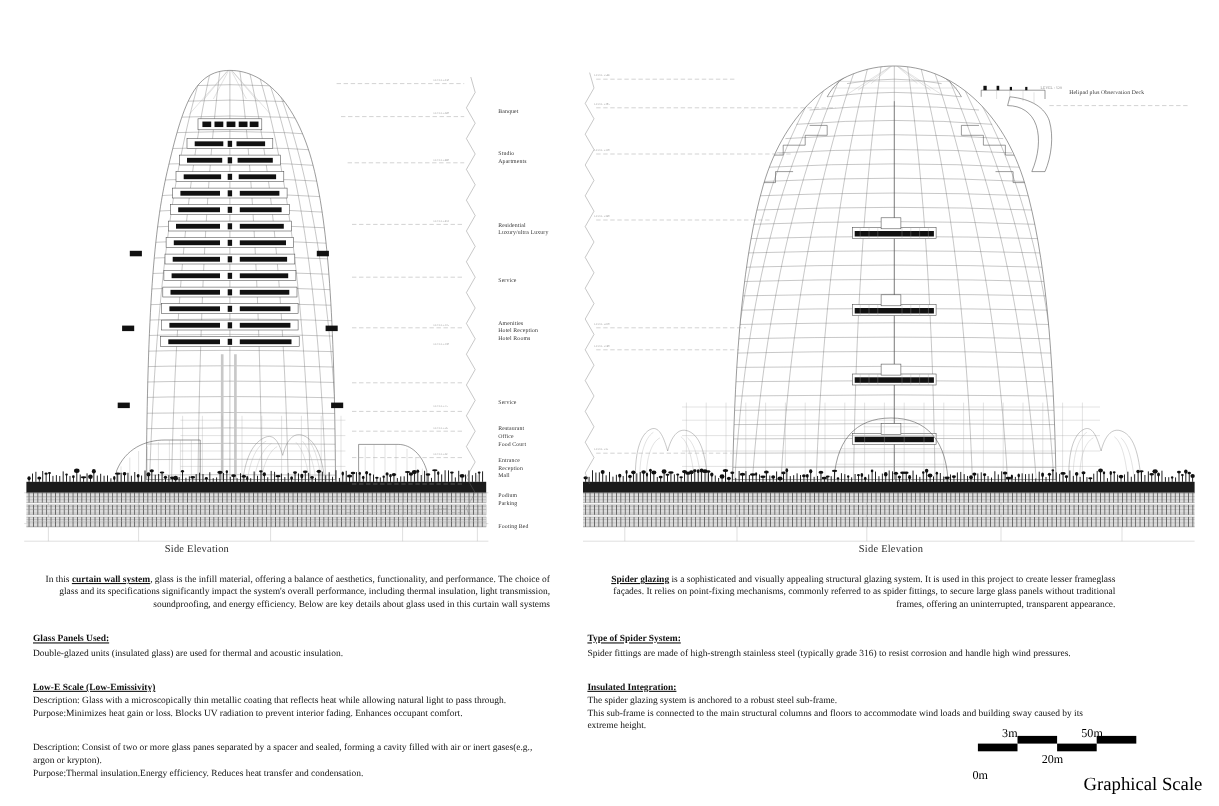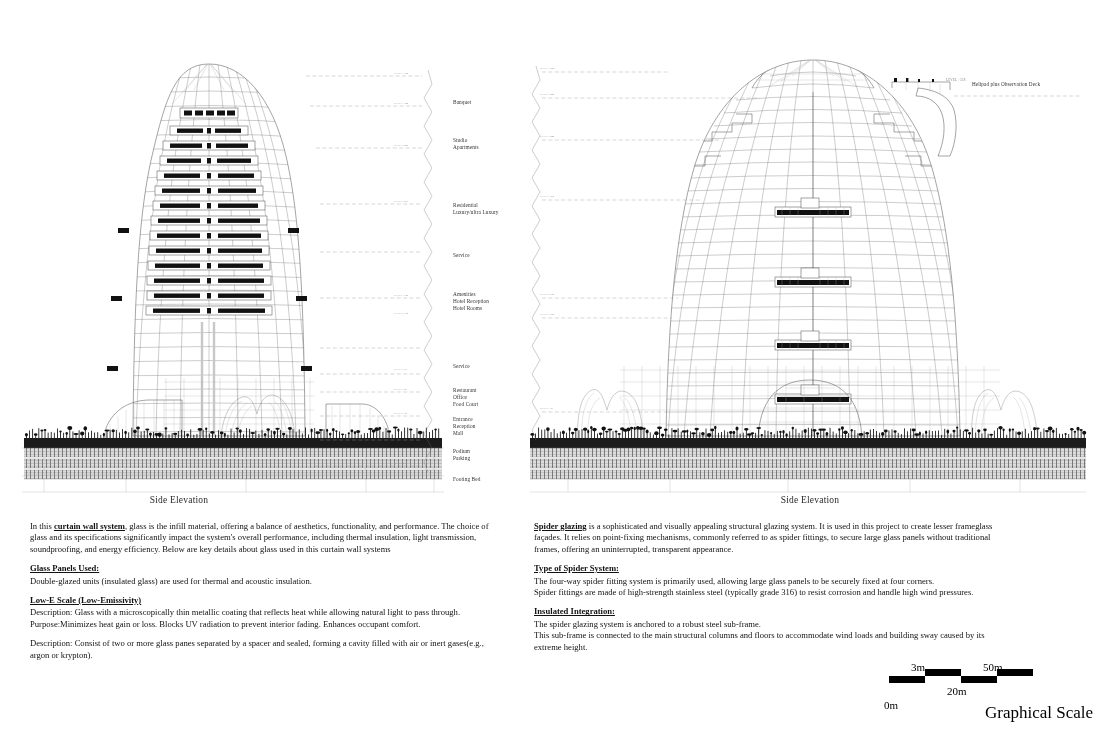--- a/index.html
+++ b/index.html
@@ -34,22 +34,22 @@
   }
   .helipad-lvl{
     position:absolute;left:946px;top:78px;font-size:3.4px;color:#8a8a8a;
     letter-spacing:.1px;
   }
 
   
   .textcol{position:absolute;font-size:8.6px;line-height:11.4px;color:#111;}
   #textcol-left{left:30px;top:521px;width:470px;}
   #textcol-right{left:534px;top:521px;width:480px;}
-  .para{margin:0 0 6px 0;text-align:left;}
-  .sec{margin-top:8px;}
+  .para{margin:0 0 6px 0;text-align:right;}
+  .sec{margin-top:20px;}
   .sec-head{
     font-weight:bold;text-decoration:underline;margin:0 0 1px 0;font-size:8.6px;
   }
   .sec-line{margin:0;}
   .b{font-weight:bold;text-decoration:underline;}
 
   
   #scalebar{position:absolute;left:884px;top:663px;width:150px;height:36px;}
   .sc-seg{position:absolute;background:#000;height:7px;}
   .sc-lab{position:absolute;font-size:11px;color:#000;white-space:nowrap;}
@@ -1015,29 +1015,29 @@
     </div>
 
     <div class="sec">
       <p class="sec-head">Low-E Scale (Low-Emissivity)</p>
       <p class="sec-line">Description: Glass with a microscopically thin metallic coating that reflects heat while allowing natural light to pass through.</p>
       <p class="sec-line">Purpose:Minimizes heat gain or loss. Blocks UV radiation to prevent interior fading. Enhances occupant comfort.</p>
     </div>
 
     <div class="sec">
       <p class="sec-line">Description: Consist of two or more glass panes separated by a spacer and sealed, forming a cavity filled with air or inert gases(e.g., argon or krypton).</p>
+      <p class="sec-line">Purpose:Thermal insulation.Energy efficiency. Reduces heat transfer and condensation.</p>
     </div>
   </div>
 
   <div class="textcol" id="textcol-right">
     <p class="para"><span class="b">Spider glazing</span><span> is a sophisticated and visually appealing structural glazing system. It is used in this project to create lesser frameglass façades. It relies on point-fixing mechanisms, commonly referred to as spider fittings, to secure large glass panels without traditional frames, offering an uninterrupted, transparent appearance.</span></p>
 
     <div class="sec">
       <p class="sec-head">Type of Spider System:</p>
-      <p class="sec-line">The four-way spider fitting system is primarily used, allowing large glass panels to be securely fixed at four corners.</p>
       <p class="sec-line"> Spider fittings are made of high-strength stainless steel (typically grade 316) to resist corrosion and handle high wind pressures.</p>
     </div>
 
     <div class="sec">
       <p class="sec-head">Insulated Integration:</p>
       <p class="sec-line">The spider glazing system is anchored to a robust steel sub-frame.</p>
       <p class="sec-line">This sub-frame is connected to the main structural columns and floors to accommodate wind loads and building sway caused by its extreme height.</p>
     </div>
   </div>
 

